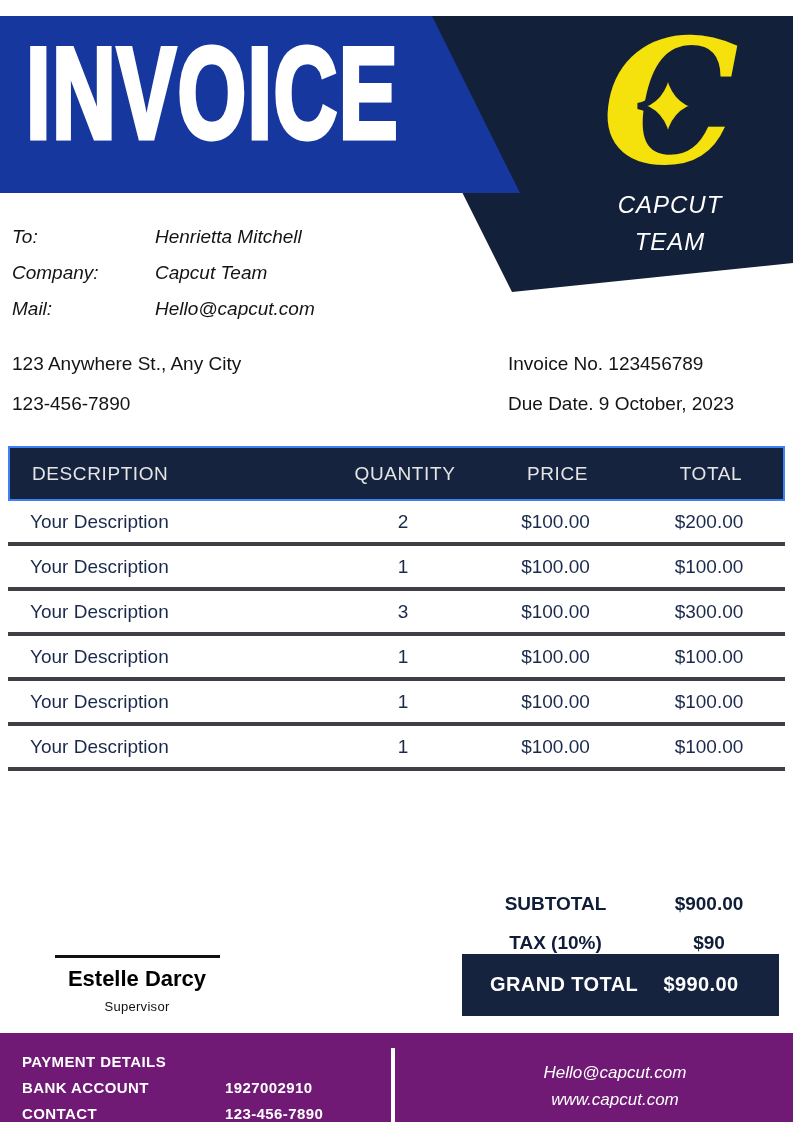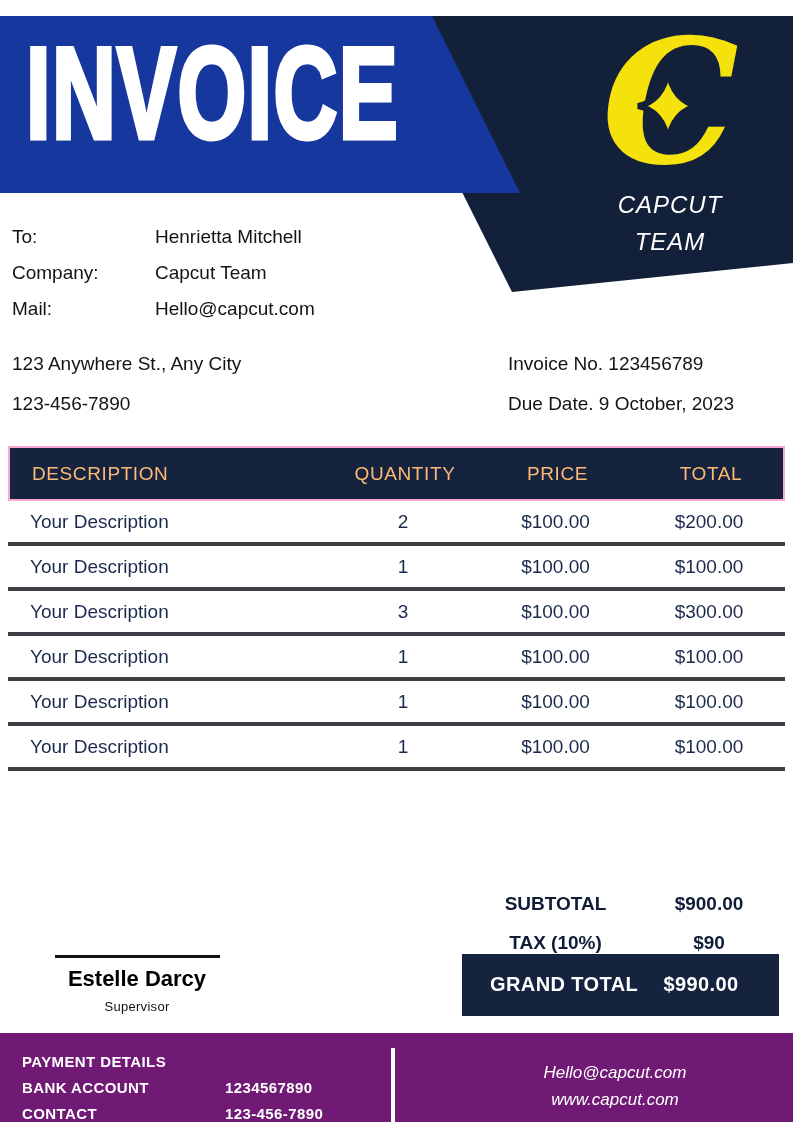--- a/index.html
+++ b/index.html
@@ -23,30 +23,30 @@
     -webkit-text-stroke:5px #fff; transform:scaleX(0.68); transform-origin:left top;
     white-space:nowrap;
   }
   .logo { position:absolute; left:598px; top:16px; width:155px; height:140px; }
   .team-name {
     position:absolute; left:555px; top:170px; width:230px; text-align:center;
     color:#fff; font-style:italic; font-size:24px; line-height:37px; letter-spacing:1px;
   }
   
   .recipient { position:absolute; left:12px; top:203px; font-size:19px; color:#141414; }
-  .recipient .row { display:flex; line-height:36px; }
+  .recipient .row { display:flex; line-height:36px;font-style:italic; }
   .recipient .lbl { width:143px; }
   .addr-block { position:absolute; left:12px; top:328px; font-size:19px; color:#141414; line-height:40px; }
   .meta-block { position:absolute; left:508px; top:328px; font-size:19px; color:#141414; line-height:40px; }
   
   .items { position:absolute; left:8px; top:430px; width:777px; }
   .thead {
     display:grid; grid-template-columns:320px 150px 155px 152px; align-items:center;
-    height:55px; background:#15233F; color:#fdba74; font-size:19px; letter-spacing:0.6px;
-    border:2px solid #f9a8d4;
+    height:55px; background:#15233F; color:#e5e5e5; font-size:19px; letter-spacing:0.6px;
+    border:2px solid #3b82f6;
   }
   .thead .c1 { padding-left:22px; }
   .trow {
     display:grid; grid-template-columns:320px 150px 155px 152px; align-items:center;
     height:45px; font-size:19px; color:#1B2A4C;
     border-bottom:4px solid; border-image:linear-gradient(#90909a,#3e3e44) 1;
   }
   .trow .c1 { padding-left:22px; }
   .cc { text-align:center; }
   
@@ -189,21 +189,21 @@
   <div class="sig-name">Estelle Darcy</div>
   <div class="sig-title">Supervisor</div>
 
   <div class="footer">
     <div class="left">
       <div class="frow">
         <span class="flbl">PAYMENT DETAILS</span>
       </div>
       <div class="frow">
         <span class="flbl">BANK ACCOUNT</span>
-        <span>1234567890</span>
+        <span>1927002910</span>
       </div>
       <div class="frow">
         <span class="flbl">CONTACT</span>
         <span>123-456-7890</span>
       </div>
     </div>
     <div class="divider"></div>
     <div class="right">
       <div>Hello@capcut.com</div>
       <div>www.capcut.com</div>

